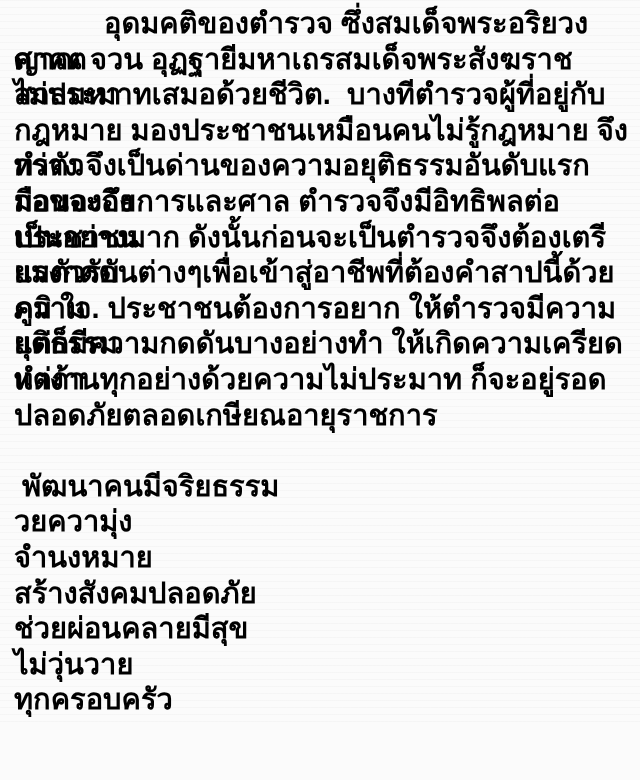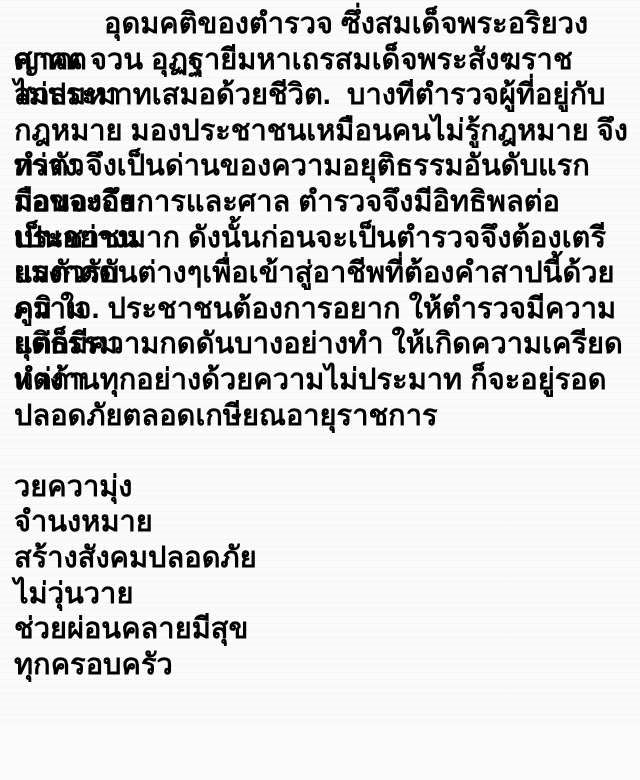--- a/index.html
+++ b/index.html
@@ -61,20 +61,21 @@
       <div class="text-line">มือของอัยการและศาล ตำรวจจึงมีอิทธิพลต่อประชาชน</div>
       <div class="text-line">เป็นอย่างมาก ดังนั้นก่อนจะเป็นตำรวจจึงต้องเตรียมตัวรับ</div>
       <div class="text-line">แรงกดดันต่างๆเพื่อเข้าสู่อาชีพที่ต้องคำสาปนี้ด้วยความ</div>
       <div class="text-line">ภูมิ ใจ. ประชาชนต้องการอยาก ให้ตำรวจมีความยุติธรรม</div>
       <div class="text-line">แต่ก็มีความกดดันบางอย่างทำ ให้เกิดความเครียด แต่ถ้า</div>
       <div class="text-line">ทำงานทุกอย่างด้วยความไม่ประมาท ก็จะอยู่รอด</div>
       <div class="text-line">ปลอดภัยตลอดเกษียณอายุราชการ</div>
     </div>
   <div class="spacer-line"></div>
   <div class="text-block poem">
+      <div class="text-line"> พัฒนาคนมีจริยธรรม</div>
       <div class="text-line">วยความุ่ง</div>
       <div class="text-line">จำนงหมาย</div>
       <div class="text-line">สร้างสังคมปลอดภัย</div>
+      <div class="text-line">ช่วยผ่อนคลายมีสุข</div>
       <div class="text-line">ไม่วุ่นวาย</div>
-      <div class="text-line">ช่วยผ่อนคลายมีสุข</div>
       <div class="text-line">ทุกครอบครัว</div>
     </div>
 </div>
 
 </body></html>

